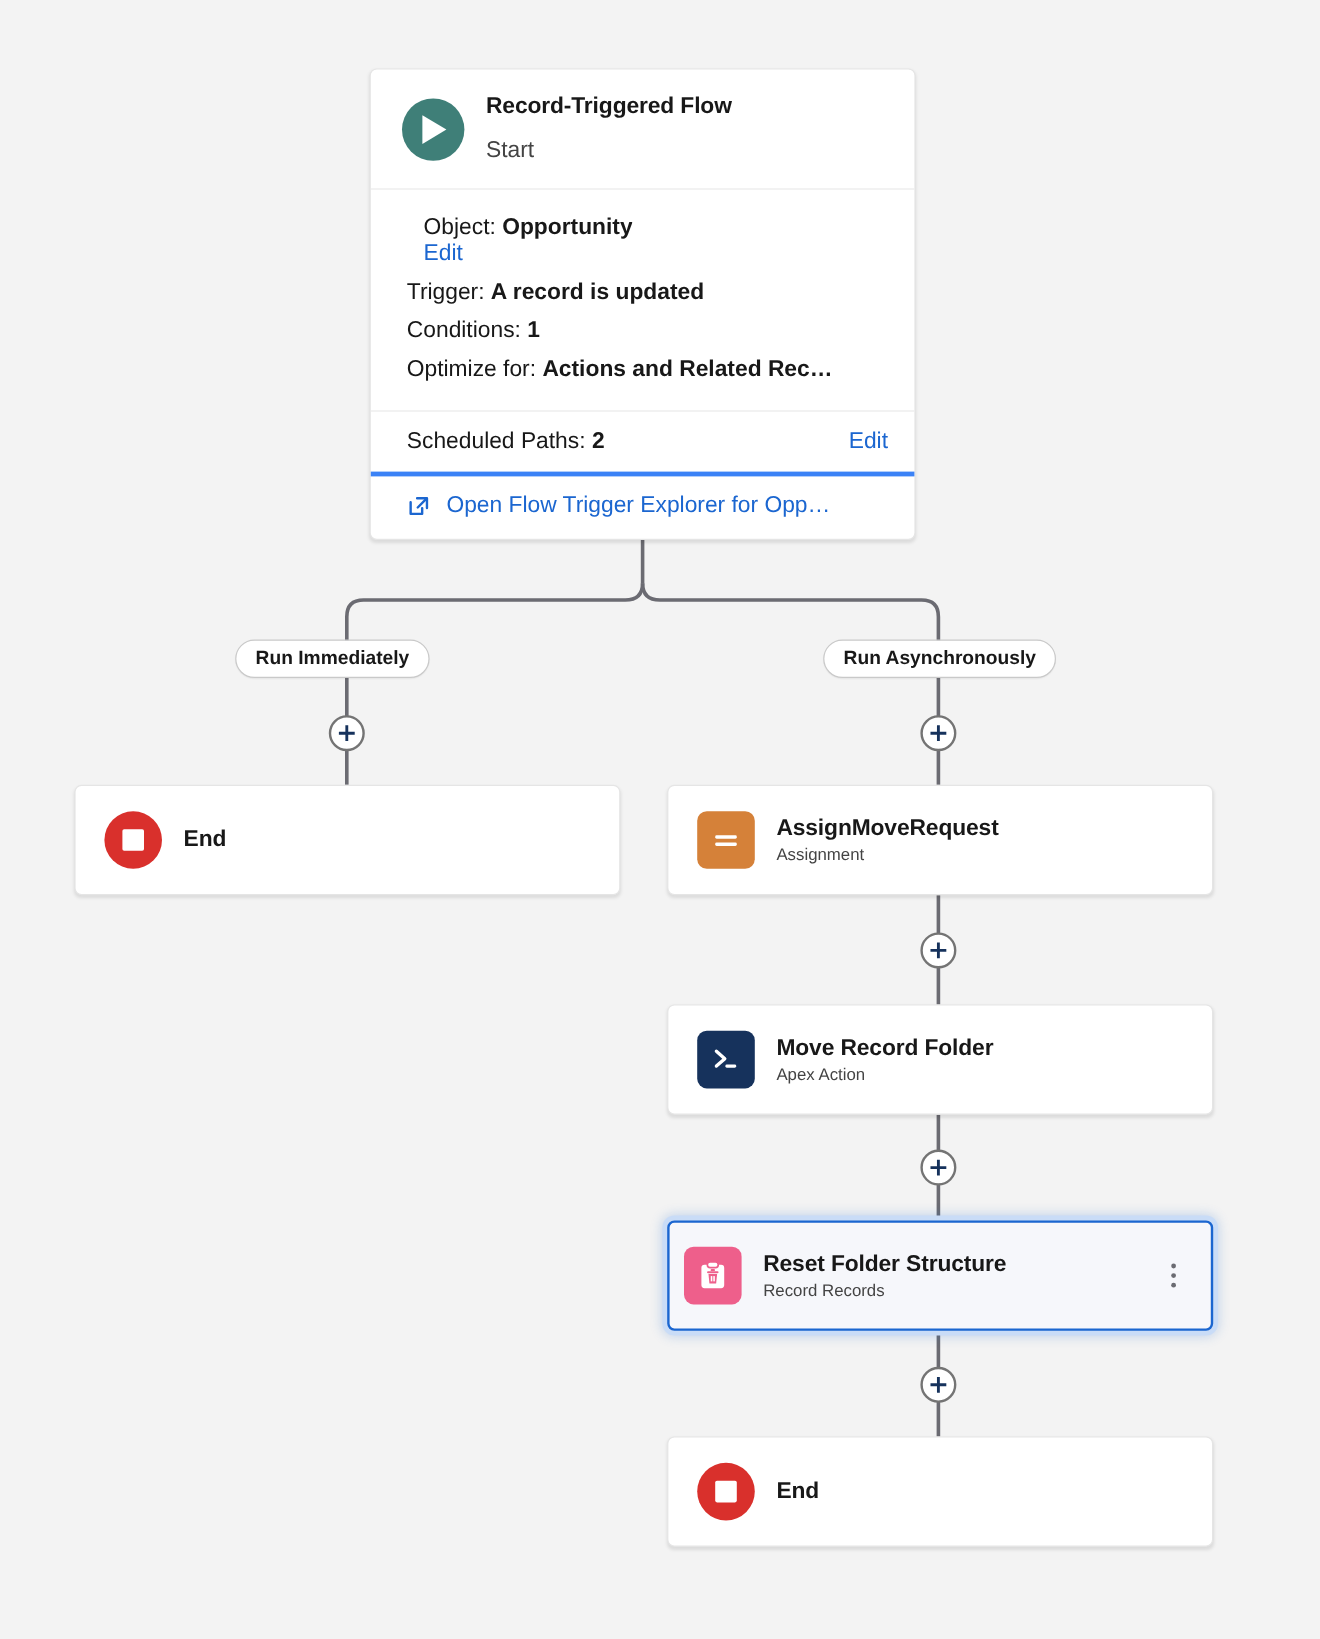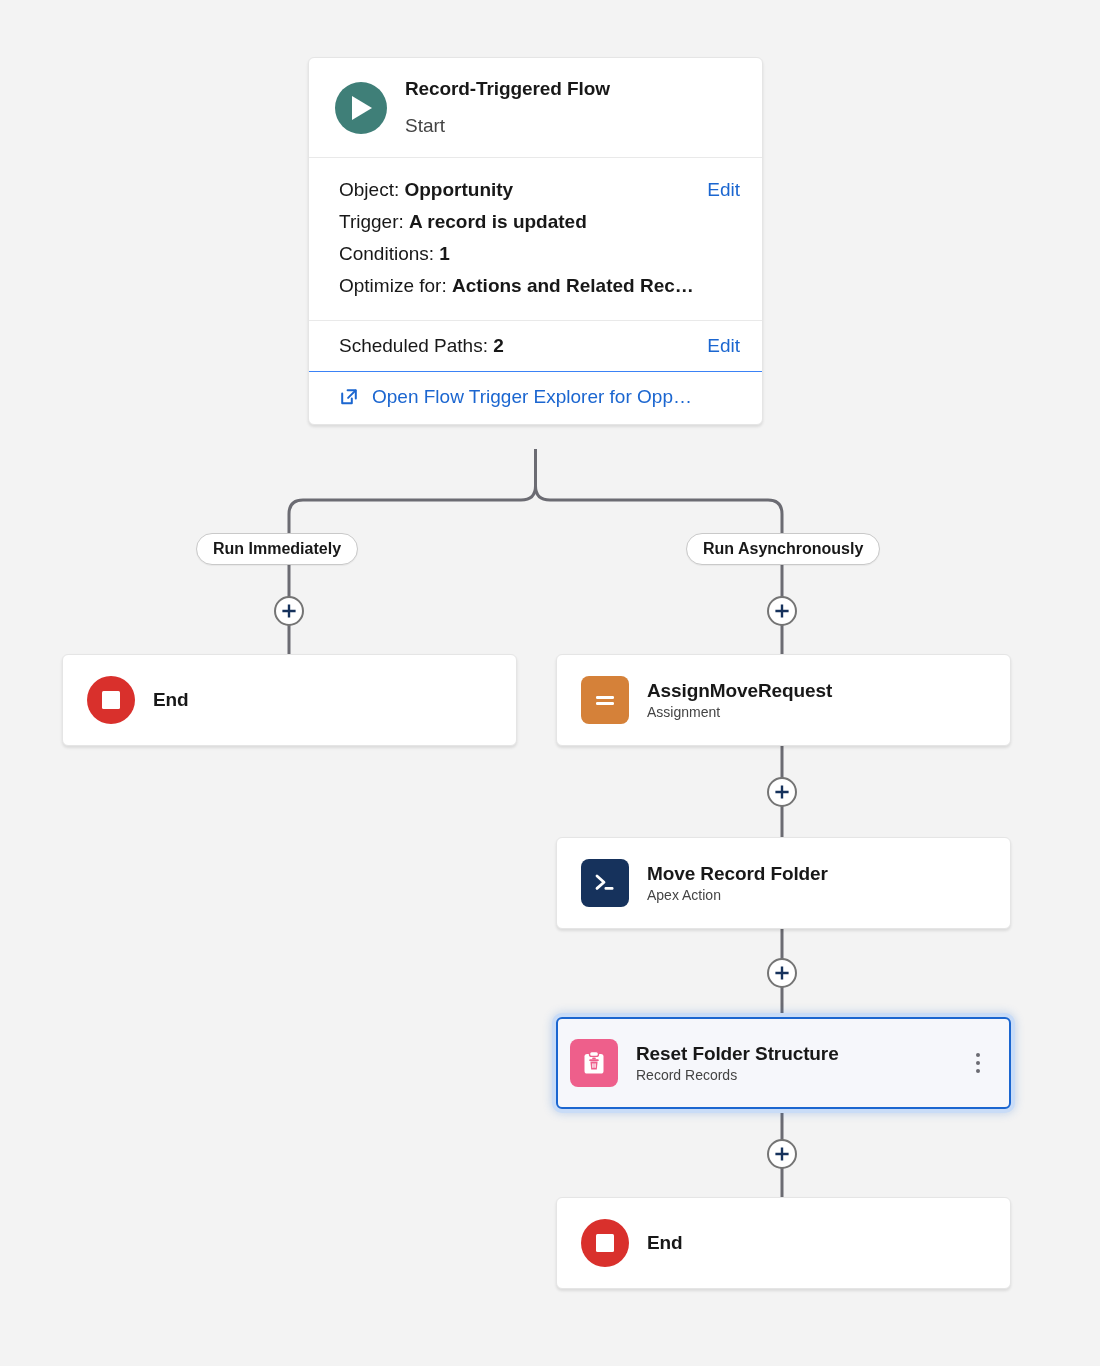--- a/index.html
+++ b/index.html
@@ -78,41 +78,42 @@
 
   .start-body {
     padding: 16px 22px 18px 30px;
     border-bottom: 1px solid #e9e9e9;
   }
   .detail-row {
     display: flex;
     align-items: baseline;
     justify-content: space-between;
     padding: 5px 0;
+    flex-direction: column;
   }
   .detail-text {
     font-size: 19px;
     color: #181818;
     white-space: nowrap;
     overflow: hidden;
   }
   .detail-text .lbl { font-weight: normal; }
   .detail-text .val { font-weight: bold; }
   .edit-link {
     font-size: 19px;
     color: #1b66d0;
     text-decoration: none;
     cursor: pointer;
     flex: 0 0 auto;
     margin-left: 14px;
   }
 
   .start-sched {
     padding: 14px 22px 14px 30px;
-    border-bottom: 1px solid #3b82f6;
+    border-bottom: 4px solid #3b82f6;
     display: flex;
     align-items: baseline;
     justify-content: space-between;
   }
 
   .start-footer {
     padding: 14px 22px 16px 30px;
     display: flex;
     align-items: center;
   }

